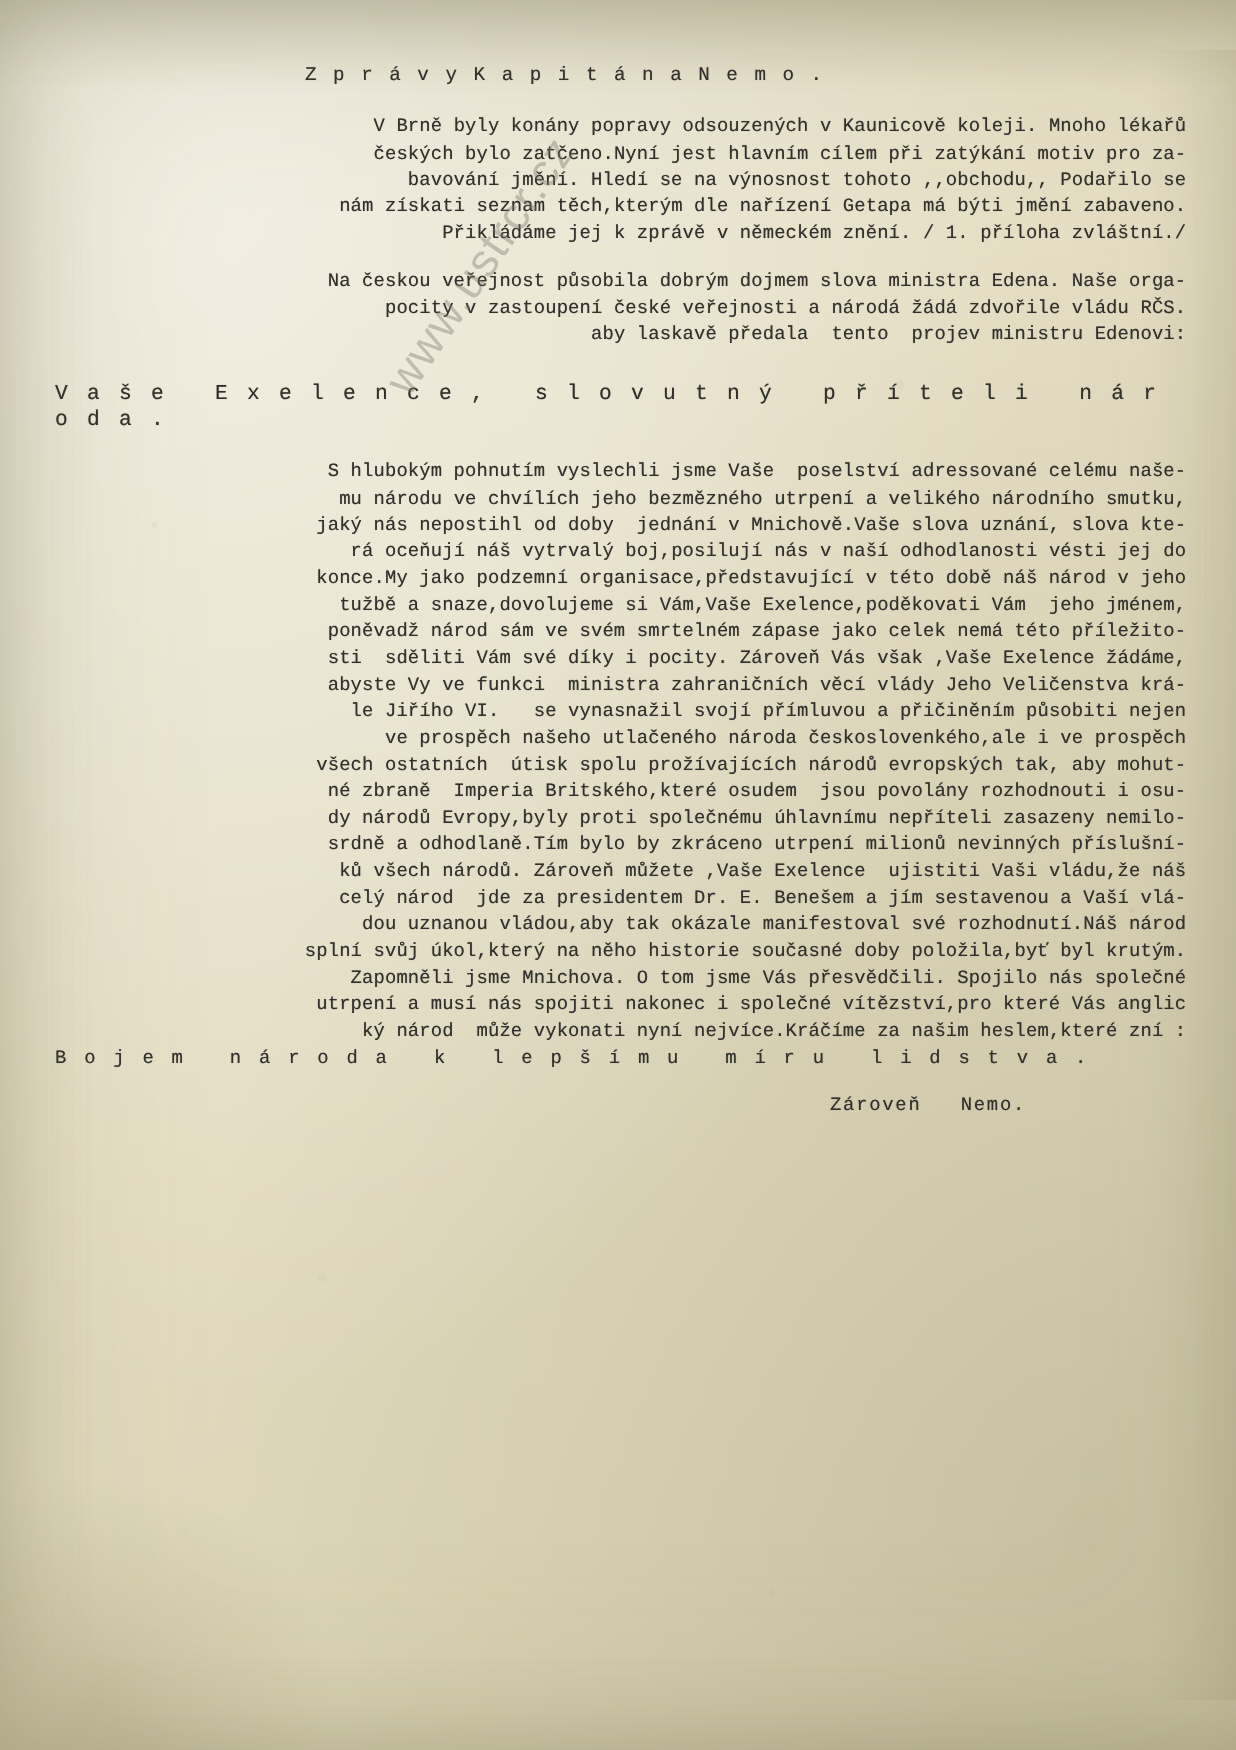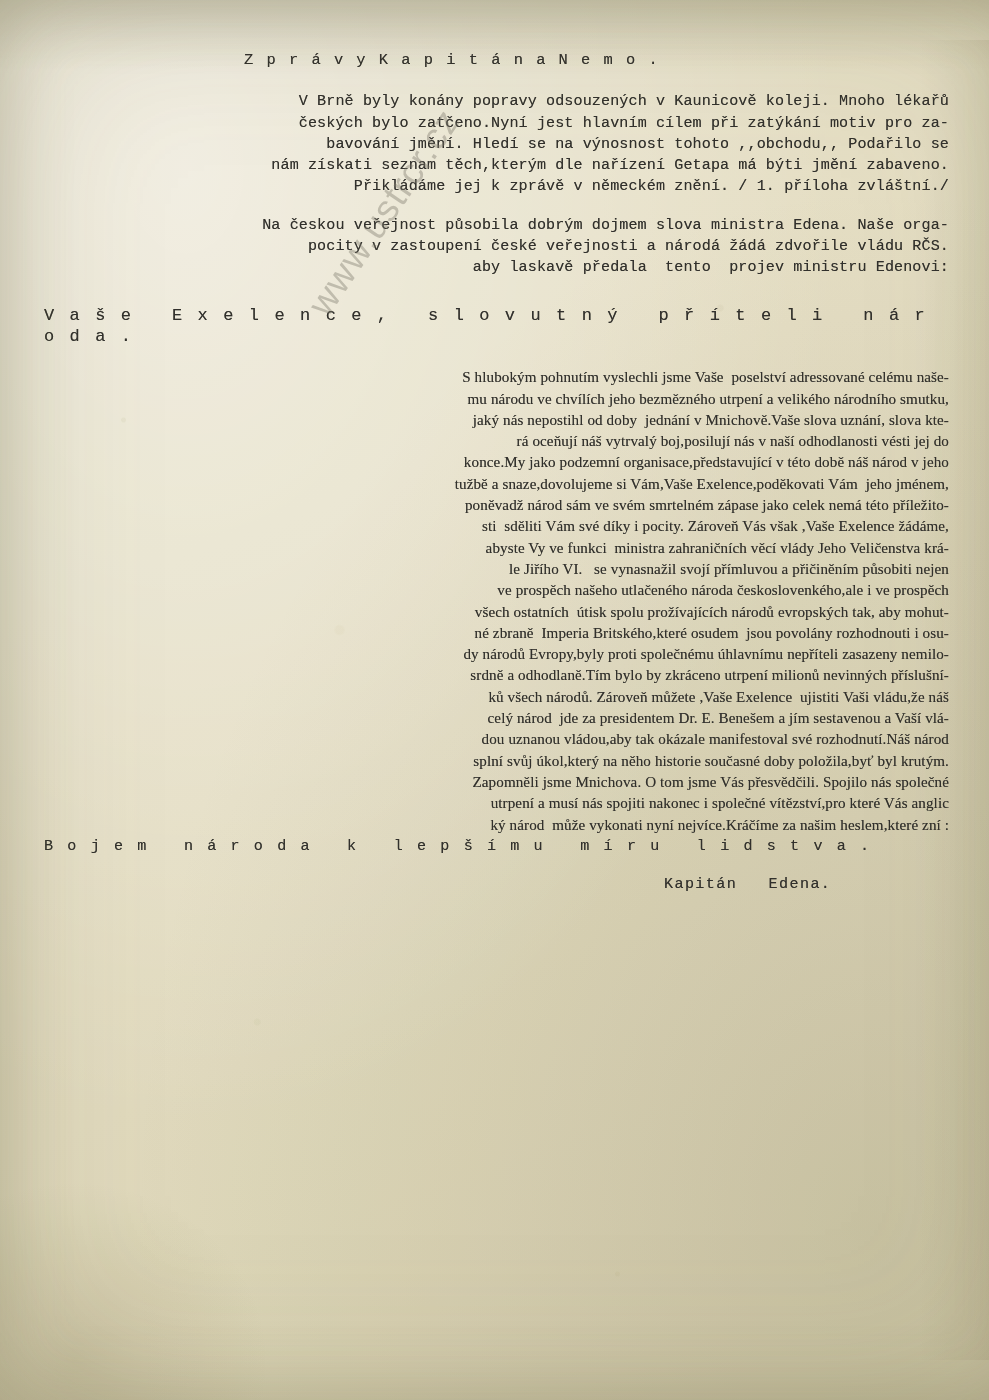--- a/index.html
+++ b/index.html
@@ -93,21 +93,21 @@
     letter-spacing: 2px;
     margin-bottom: 20px;
     font-size: 15.4px;
   }
 
   .para {
     margin: 0 0 17px 0;
     white-space: pre-wrap;
     text-align: right;
   }
-  .para.tight { margin-bottom: 0; font-family: Liberation Serif, serif; }
+  .para.tight { margin-bottom: 0; }
 
   .salutation {
     margin: 26px 0 20px 0;
     letter-spacing: 2.6px;
     font-size: 17px;
     white-space: pre-wrap;
   }
 
   .slogan {
     letter-spacing: 2.6px;
@@ -190,21 +190,21 @@
 celý národ  jde za presidentem Dr. E. Benešem a jím sestavenou a Vaší vlá-
 dou uznanou vládou,aby tak okázale manifestoval své rozhodnutí.Náš národ
 splní svůj úkol,který na něho historie současné doby položila,byť byl krutým.
 Zapomněli jsme Mnichova. O tom jsme Vás přesvědčili. Spojilo nás společné
 utrpení a musí nás spojiti nakonec i společné vítězství,pro které Vás anglic
 ký národ  může vykonati nyní nejvíce.Kráčíme za našim heslem,které zní :</div>
 
     <div class="slogan">B o j e m   n á r o d a   k   l e p š í m u   m í r u   l i d s t v a .</div>
 
 
-    <div class="signature">Kapitán   Edena.</div>
+    <div class="signature">Zároveň   Nemo.</div>
 
   </div>
 
   <div id="watermark">www.ustrcr.cz</div>
 
   <div id="warm"></div>
   <div id="vignette"></div>
 </div>
 
 </body></html>

